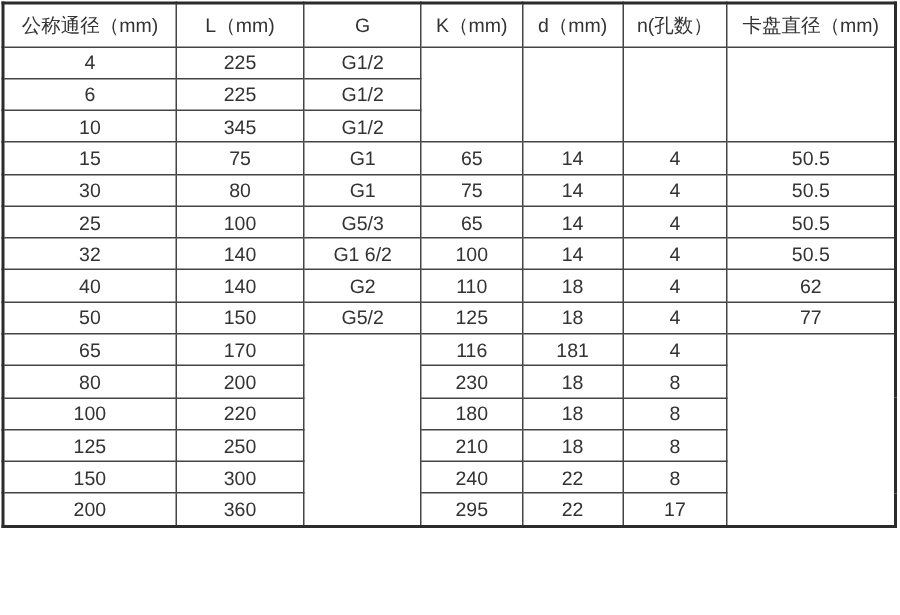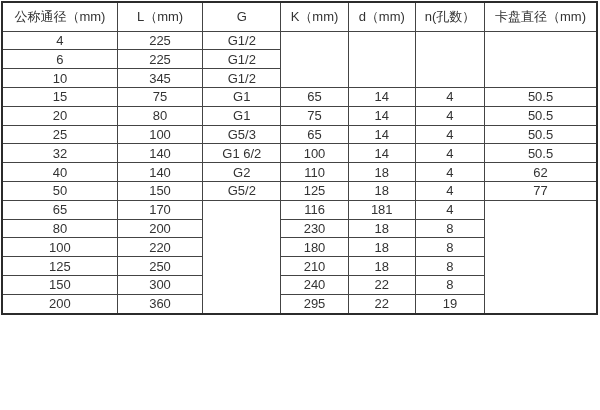--- a/index.html
+++ b/index.html
@@ -7,21 +7,21 @@
     padding: 0;
     width: 600px;
     height: 410px;
     background: #ffffff;
     overflow: hidden;
   }
   table.spec-table {
     border-collapse: collapse;
     table-layout: fixed;
     width: 597px;
-    height: 314px;
+    height: 351px;
     margin: 1px;
     border: 2px solid #2b2b2b;
     font-family: "Liberation Sans", sans-serif;
     font-size: 13px;
     color: #333333;
     background: #ffffff;
   }
   table.spec-table th,
   table.spec-table td {
     border: 1px solid #444444;
@@ -81,21 +81,21 @@
     <tr>
       <td>15</td>
       <td>75</td>
       <td>G1</td>
       <td>65</td>
       <td>14</td>
       <td>4</td>
       <td>50.5</td>
     </tr>
     <tr>
-      <td>20</td>
+      <td>30</td>
       <td>80</td>
       <td>G1</td>
       <td>75</td>
       <td>14</td>
       <td>4</td>
       <td>50.5</td>
     </tr>
     <tr>
       <td>25</td>
       <td>100</td>
@@ -167,16 +167,16 @@
       <td>300</td>
       <td>240</td>
       <td>22</td>
       <td>8</td>
     </tr>
     <tr>
       <td>200</td>
       <td>360</td>
       <td>295</td>
       <td>22</td>
-      <td>19</td>
+      <td>17</td>
     </tr>
   </tbody>
 </table>
 
 </body></html>

